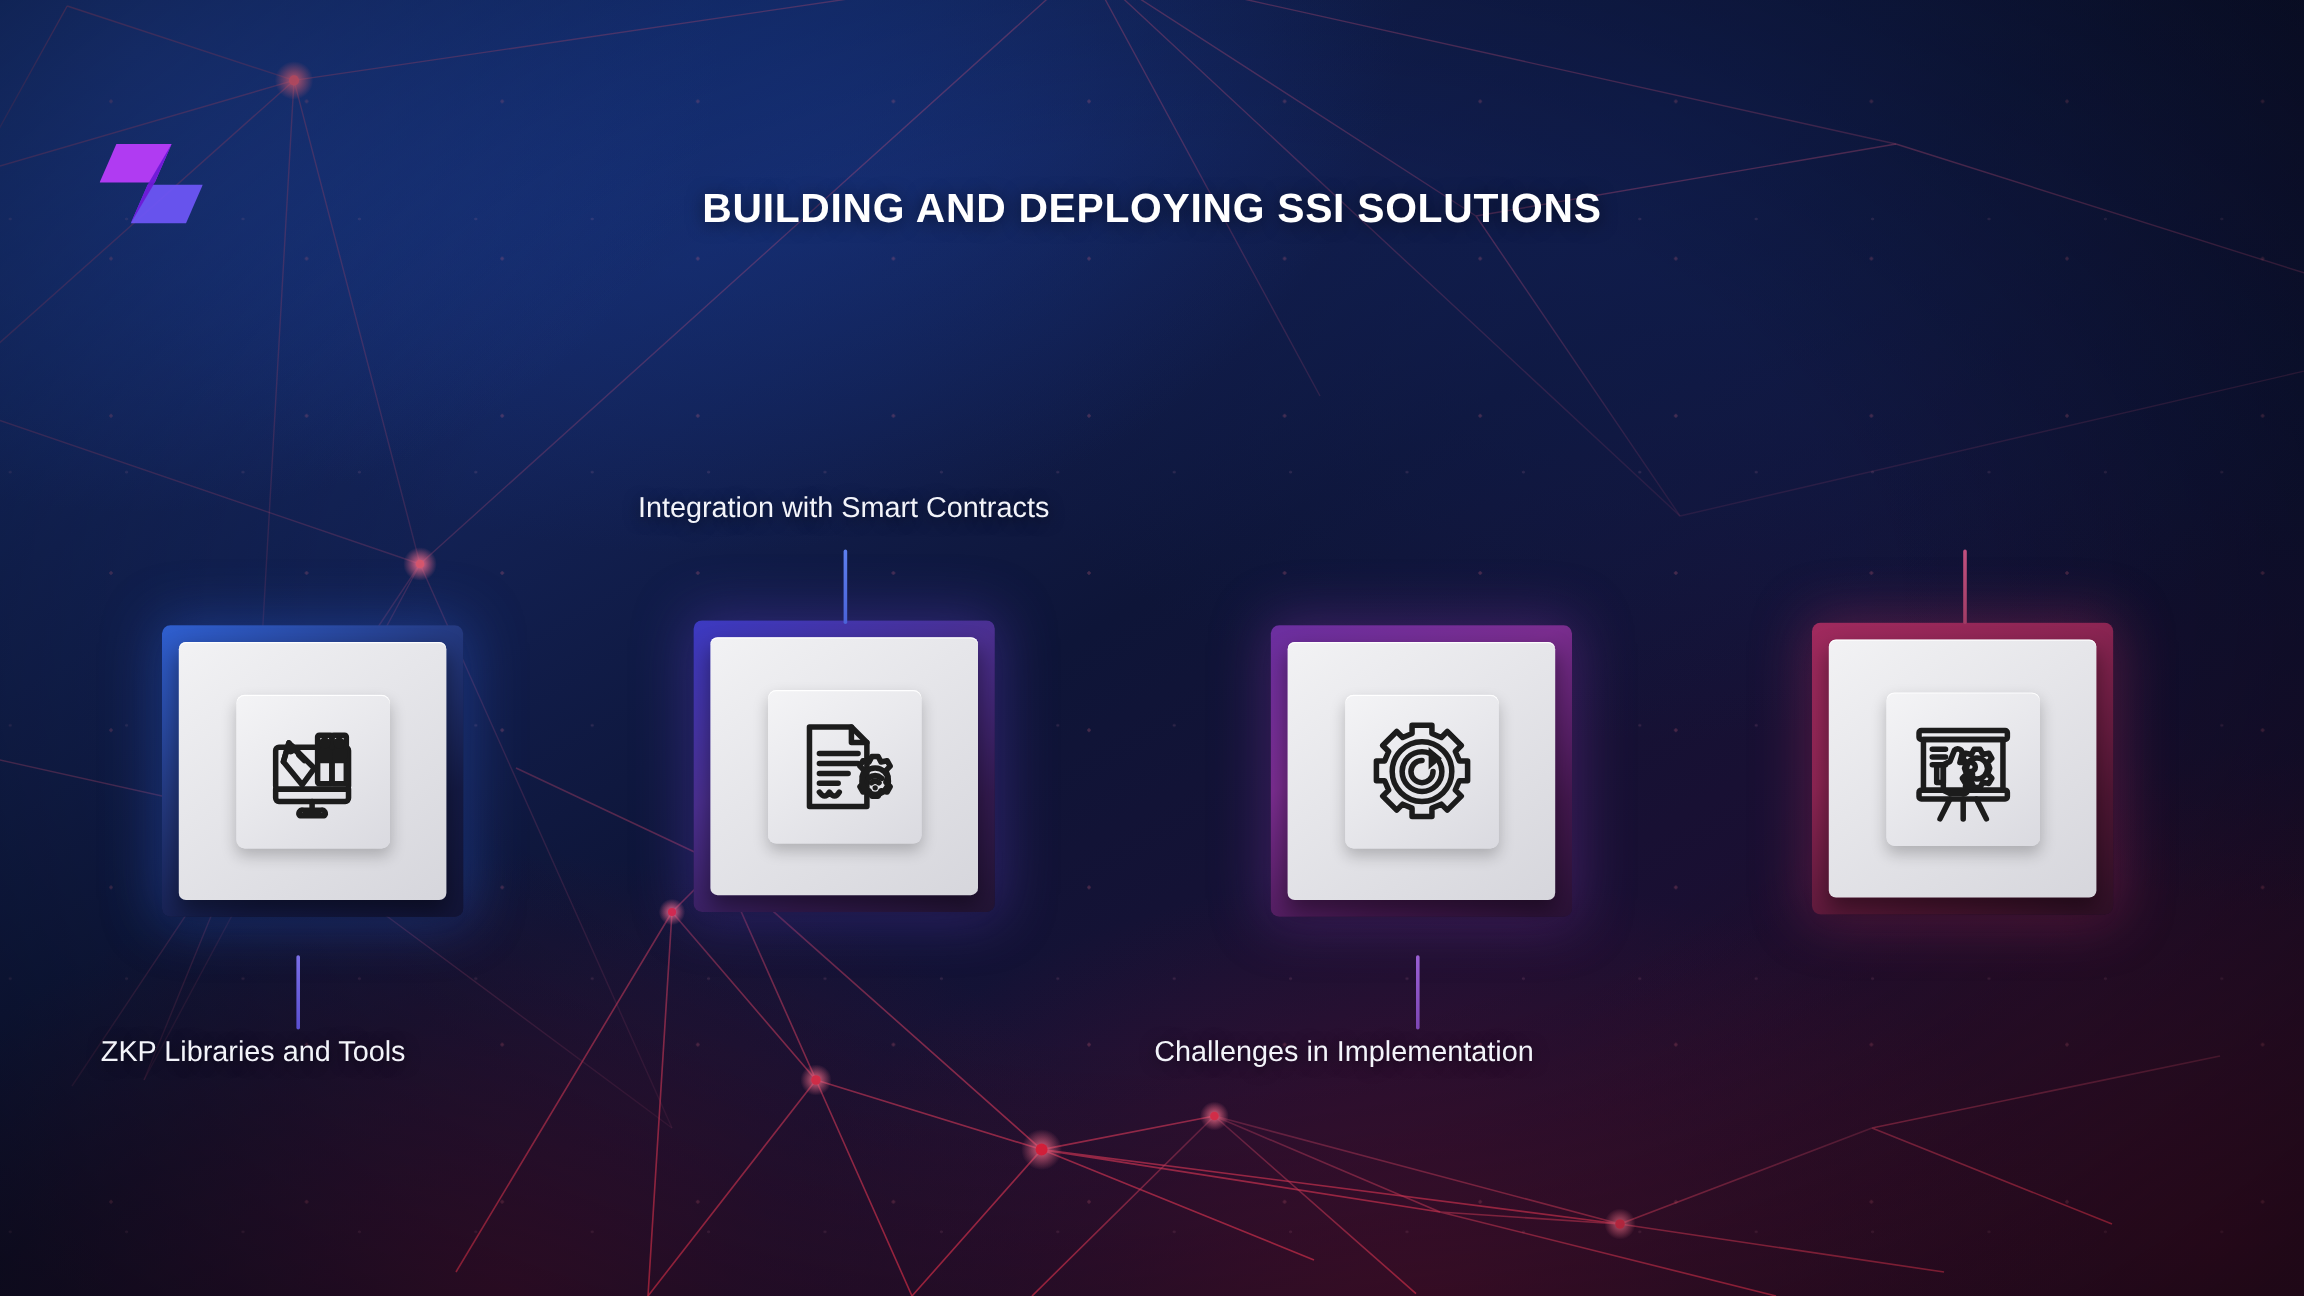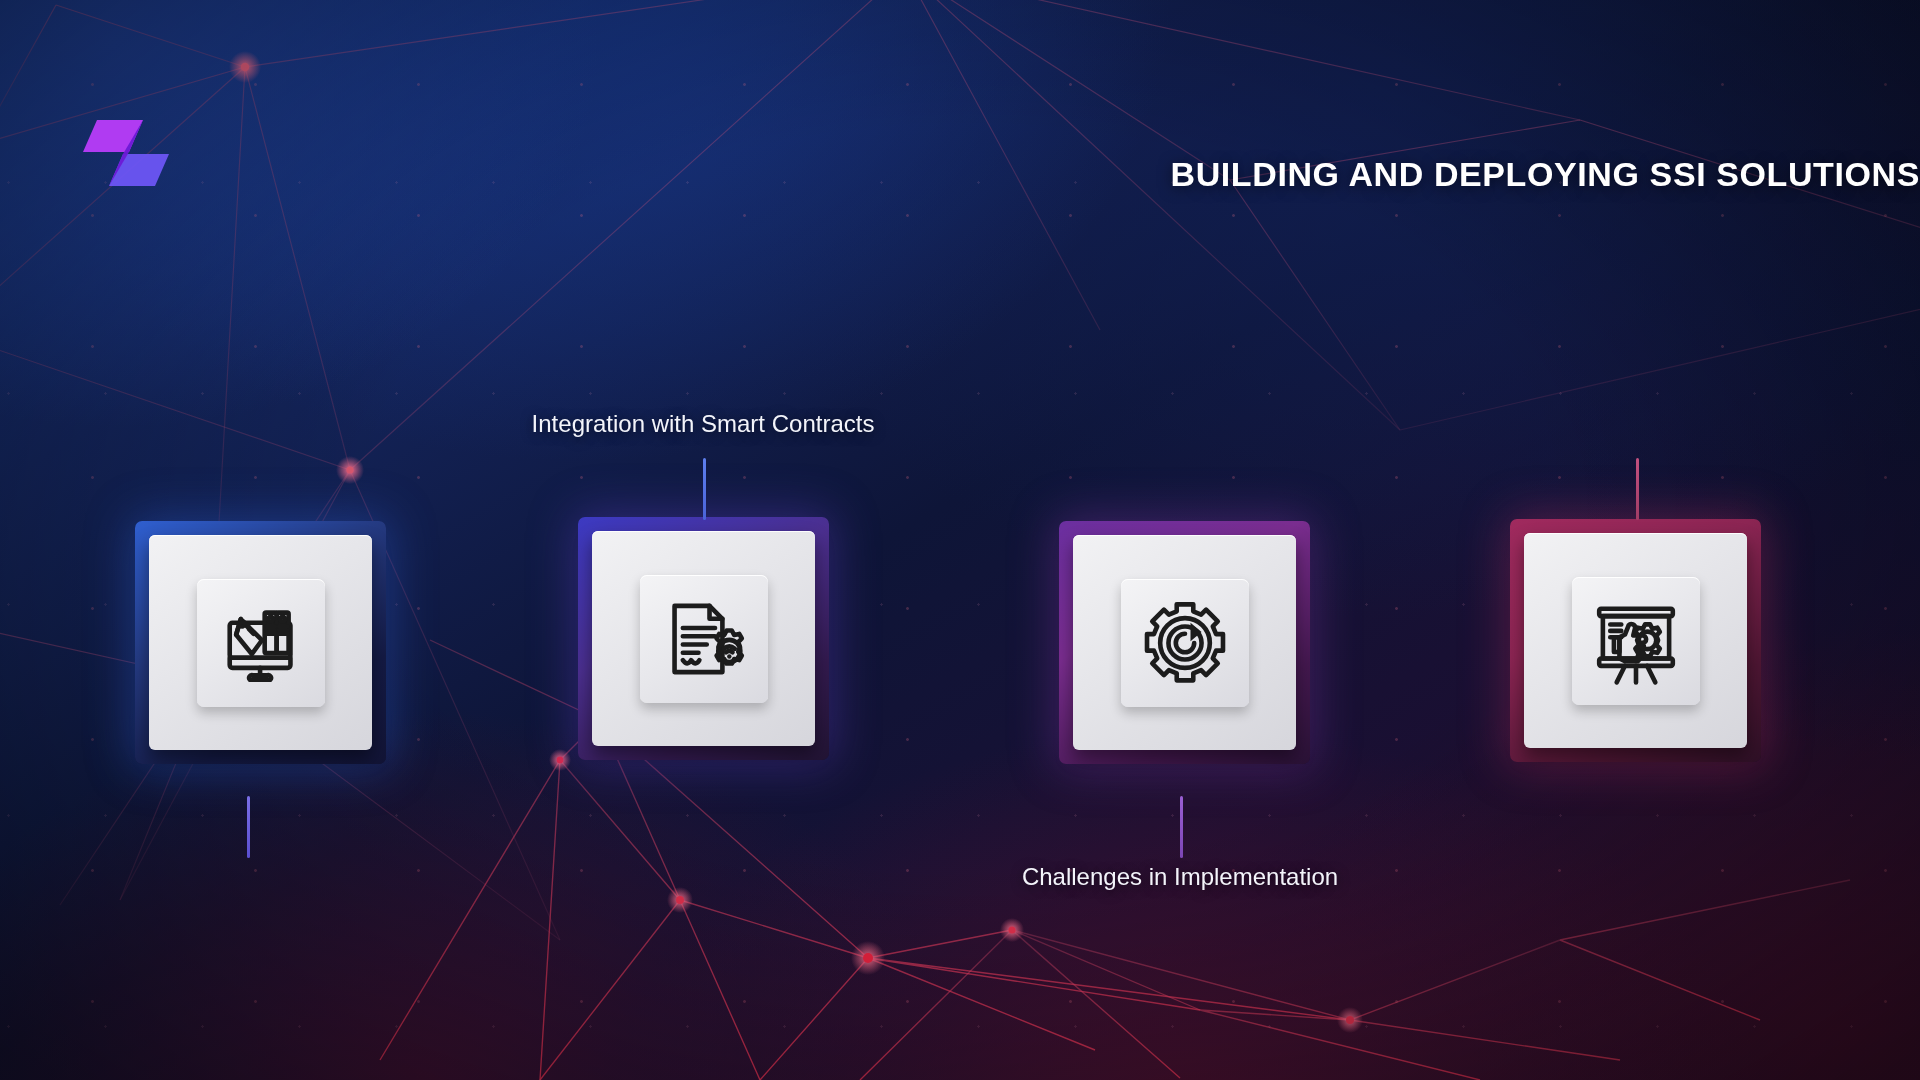--- a/index.html
+++ b/index.html
@@ -38,21 +38,21 @@
     position:absolute; inset:0; pointer-events:none;
     background:radial-gradient(ellipse 1300px 820px at 50% 46%, rgba(0,0,0,0) 45%, rgba(0,0,0,.46) 100%);
   }
 
   
   #logo{ position:absolute; left:83px; top:118px; width:86px; height:70px; }
 
   
   #title{
     position:absolute; top:155px; left:0; width:1920px;
-    text-align:right;
+    text-align:center;
     color:#ffffff;
     font-size:34px;
     font-weight:bold;
     letter-spacing:.6px;
     text-shadow:0 2px 14px rgba(0,0,0,.55);
   }
 
   
   .card{
     position:absolute;
@@ -105,21 +105,21 @@
   .label.right{ transform:translateX(-100%); }
   .label.center{ transform:translateX(-50%); }
 
   #conn-0{ left:247px; top:796px;  height:62px; background:linear-gradient(180deg,#7b6fe8,#5a4fd0); }
   #lab-0{ left:84px;  top:863px; }
 
   #conn-1{ left:703px; top:458px;  height:62px; background:linear-gradient(180deg,#5d7fef,#4a63d8); }
   #lab-1{ left:703px; top:410px; }
 
   #conn-2{ left:1180px; top:796px; height:62px; background:linear-gradient(180deg,#9a5fd4,#7c46b4); }
-  #lab-2{ left:1180px; top:863px; }
+  #lab-2{ left:1120px; top:863px; }
 
   #conn-3{ left:1636px; top:458px; height:62px; background:linear-gradient(180deg,#c2507f,#a03c65); }
   #lab-3{ left:1878px; top:410px; }
 
   .ico{ fill:none; stroke:#1c1c1c; stroke-width:5; stroke-linecap:round; stroke-linejoin:round; }
   .ico-f{ fill:#1c1c1c; stroke:none; }
 </style>
 </head>
 <body>
 
@@ -207,20 +207,21 @@
           <path class="ico" d="M69.5,32 h9 M69.5,36 h9 M69.5,40 h9"></path>
           <path class="ico" d="M28,24 L51,47 L40,62 L23,41 Z"></path>
           <path class="ico" d="M28,24 L23,41"></path>
           <path class="ico" d="M31,27 l5,5 M34,31 l5,5 M37,35 l5,5"></path>
           <circle class="ico" cx="29.5" cy="30" r="2"></circle>
         </svg>
       </div>
     </div>
   </div>
   <div class="connector" id="conn-0"></div>
+  <div class="label" id="lab-0">ZKP Libraries and Tools</div>
 
   <div class="card" id="card-1">
     <div class="inner">
       <div class="tile">
         <svg viewBox="0 0 100 100">
           <path class="ico" d="M18,14 h38 l14,14 v58 h-52 z"></path>
           <path class="ico" d="M56,14 v14 h14"></path>
           <path class="ico" d="M27,38 h35 M27,47 h35 M27,56 h26 M27,65 h17"></path>
           <path class="ico" d="M27,73 q5,7 9,0 q5,7 9,0"></path>
           <path class="ico" d="M66.5,44.5 l5.5,1.2 2.6,-5 5.6,0 2.6,5 5.5,-1.2 2.8,4.9 -3.9,4 1.9,5.3 -1.9,5.3 3.9,4 -2.8,4.9 -5.5,-1.2 -2.6,5 -5.6,0 -2.6,-5 -5.5,1.2 -2.8,-4.9 3.9,-4 -1.9,-5.3 1.9,-5.3 -3.9,-4 z"></path>

